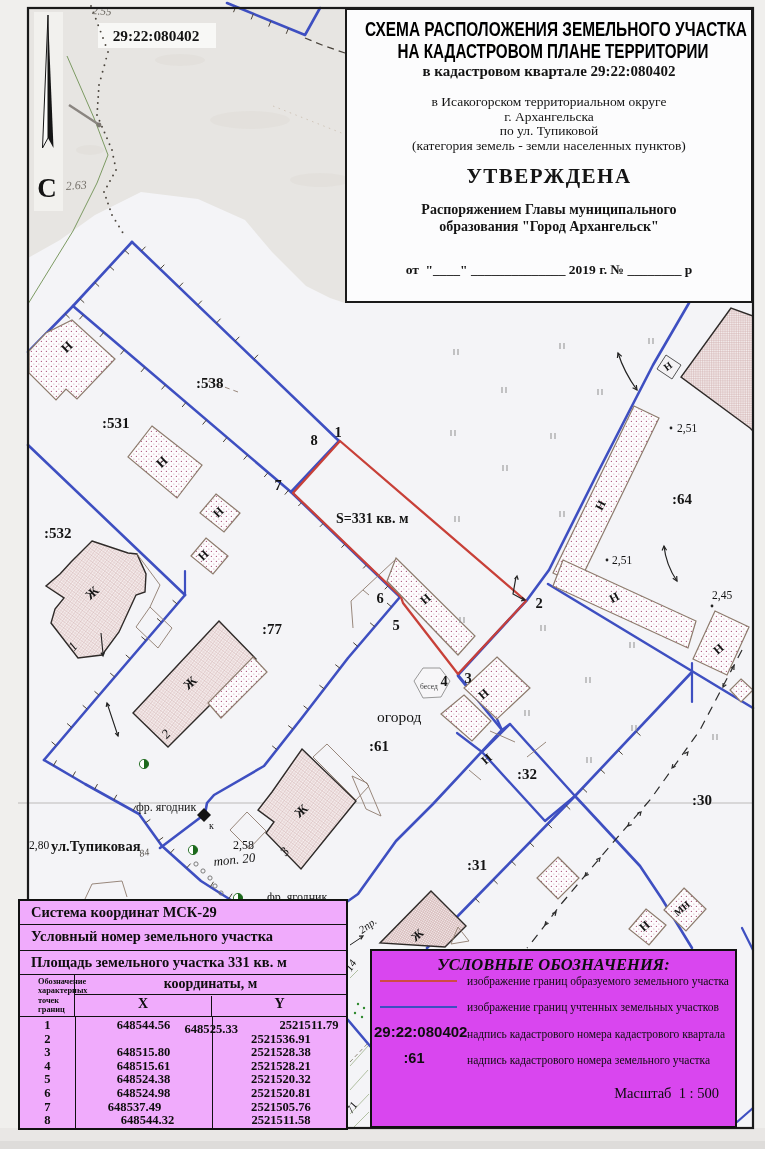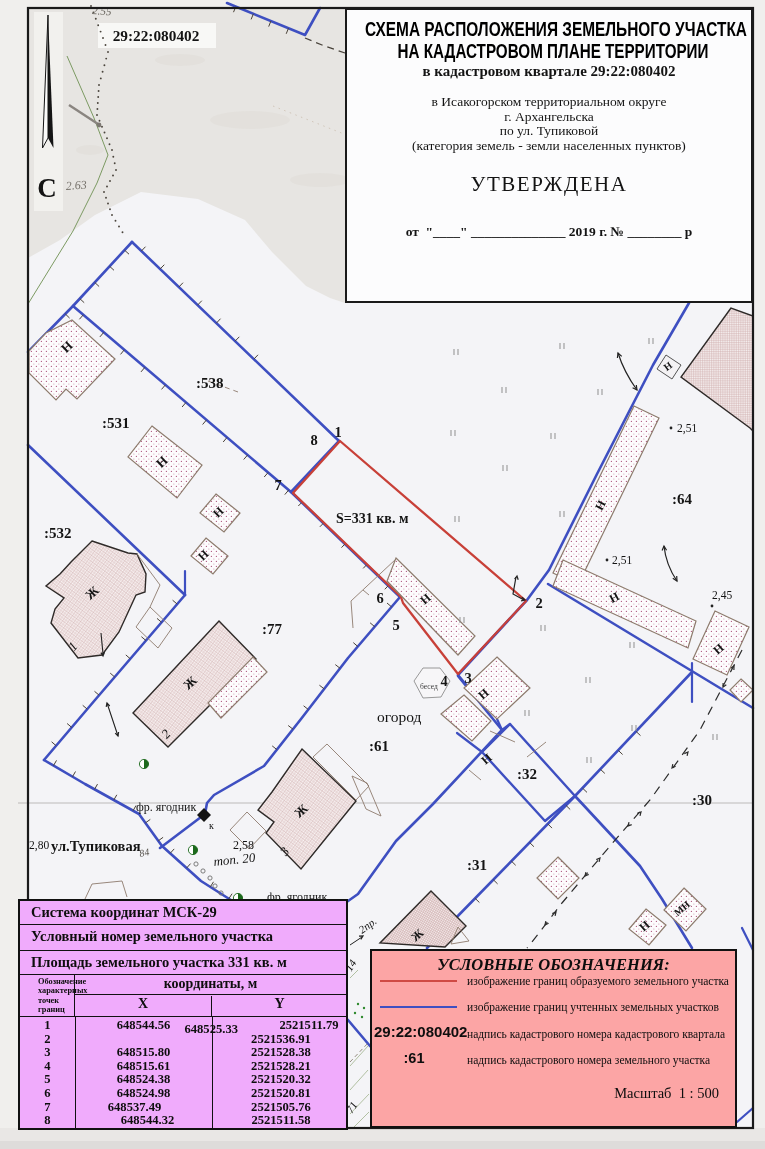--- a/index.html
+++ b/index.html
@@ -1,25 +1,25 @@
 <!DOCTYPE html>
 <html><head><meta charset="utf-8">
 <style>
 html,body{margin:0;padding:0;}
 body{width:765px;height:1149px;position:relative;background:#f6f5f3;font-family:"Liberation Serif",serif;}
 .abs{position:absolute;}
 #titleblock{left:345px;top:8px;width:408px;height:295px;background:#fcfcfd;border:2px solid #1a1a1a;box-sizing:border-box;text-align:center;color:#141414;}
 #titleblock .t2{font-weight:bold;font-size:15px;margin-top:6px;}
 #titleblock .t3{font-size:13.5px;margin-top:15px;line-height:14.5px;}
-#titleblock .t4{font-weight:normal;font-size:21px;margin-top:19px;letter-spacing:1.5px;}
+#titleblock .t4{font-weight:bold;font-size:21px;margin-top:11px;letter-spacing:1.5px;}
 #titleblock .t5{font-weight:bold;font-size:14px;margin-top:13px;line-height:16.5px;}
 #titleblock .t6{font-weight:bold;font-size:13.5px;margin-top:27px;}
 #coordtable{left:18px;top:899px;width:330px;height:231px;background:#f0abfc;border:2px solid #111;box-sizing:border-box;color:#0e0e0e;}
 #coordtable .r{border-bottom:1.6px solid #111;font-weight:bold;font-size:14.5px;padding:3px 0 2px 11px;box-sizing:border-box;}
-#legend{left:370px;top:949px;width:367px;height:179px;background:#fca5a5;border:2px solid #111;box-sizing:border-box;color:#0e0e0e;}
+#legend{left:370px;top:949px;width:367px;height:179px;background:#d946ef;border:2px solid #111;box-sizing:border-box;color:#0e0e0e;}
 </style></head>
 <body>
 
 <svg class="abs" style="left:0;top:0" width="765" height="1149" viewBox="0 0 765 1149">
 <defs>
 <pattern id="pdot" width="5" height="5" patternUnits="userSpaceOnUse">
  <rect width="5" height="5" fill="#fdfcfd"></rect>
  <circle cx="1.4" cy="1.4" r="0.65" fill="#b25f84"></circle>
  <circle cx="3.9" cy="3.9" r="0.5" fill="#c488a0"></circle>
 </pattern>
@@ -534,20 +534,21 @@
   <text x="209" y="26" text-anchor="middle" textLength="382" lengthAdjust="spacingAndGlyphs" font-family="Liberation Sans, sans-serif" font-weight="bold" font-size="21">СХЕМА РАСПОЛОЖЕНИЯ ЗЕМЕЛЬНОГО УЧАСТКА</text>
   <text x="206" y="48" text-anchor="middle" textLength="311" lengthAdjust="spacingAndGlyphs" font-family="Liberation Sans, sans-serif" font-weight="bold" font-size="21">НА КАДАСТРОВОМ ПЛАНЕ ТЕРРИТОРИИ</text>
  </svg>
 
  <div class="t2" style="margin-top:53px;">в кадастровом квартале 29:22:080402</div>
 
  <div class="t3">в Исакогорском территориальном округе<br>г. Архангельска<br>по ул. Тупиковой<br>(категория земель - земли населенных пунктов)</div>
 
  <div class="t4">УТВЕРЖДЕНА</div>
 
+ <div class="t5">Распоряжением Главы муниципального<br>образования "Город Архангельск"</div>
 
  <div class="t6">от&nbsp;&nbsp;"____"&nbsp;______________&nbsp;2019 г. №&nbsp;________&nbsp;р</div>
 </div>
 
 <div id="coordtable" class="abs">
 
  <div class="r" style="height:24px;">Система координат МСК-29</div>
 
  <div class="r" style="height:26px;">Условный номер земельного участка</div>
 

